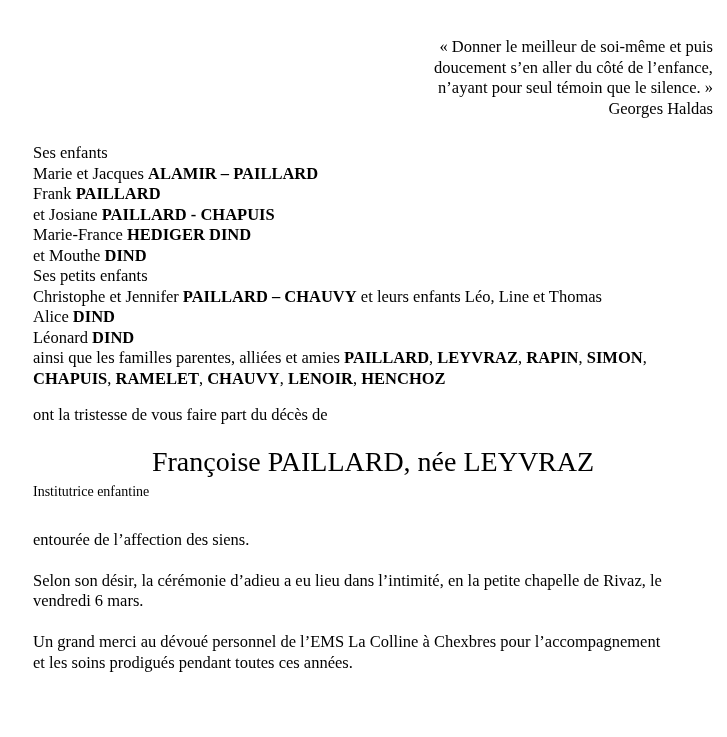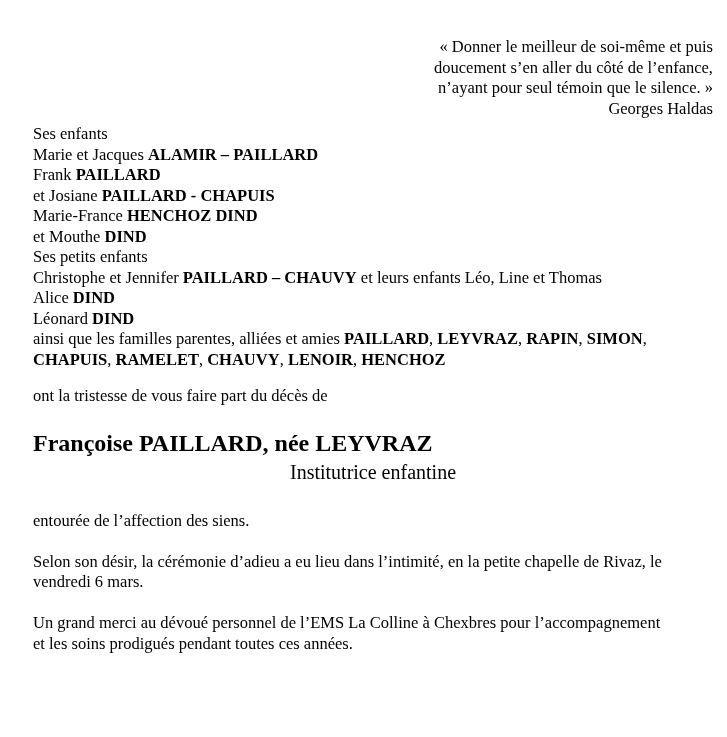--- a/index.html
+++ b/index.html
@@ -9,34 +9,34 @@
     height: 737px;
     background: #ffffff;
     color: #000000;
     font-family: "Liberation Serif", serif;
     font-size: 16.5px;
     line-height: 20.5px;
     box-sizing: border-box;
     padding: 37px 14px 0 33px;
     overflow: hidden;
   }
-  .quote-block { text-align: right; margin-bottom: 5px; }
+  .quote-block { text-align: right; margin-bottom: 24px; }
   .family-list {}
   .intro-line { margin-top: 16px; }
   .deceased-name {
-    font-size: 24px;
+    font-size: 28px;
     line-height: 34px;
-    font-weight: bold;
+    font-weight: normal;
+    text-align: center;
     margin: 19px 0 0 0;
     padding: 0;
   }
   .deceased-title {
-    font-size: 20px;
+    font-size: 14px;
     line-height: 25px;
-    text-align: center;
   }
   .body-section { margin-top: 26px; }
   .paragraph { margin-bottom: 20.5px; }
   .line { white-space: nowrap; }
   .line span.b { font-weight: bold; }
 </style>
 </head>
 <body>
 
 <div class="page">
@@ -48,21 +48,21 @@
         <div class="line"><span>n’ayant pour seul témoin que le silence. »</span></div>
       </div>
     <div class="line">Georges Haldas</div>
   </div>
 
   <div class="family-list">
       <div class="line"><span>Ses enfants</span></div>
       <div class="line"><span>Marie et Jacques </span><span class="b">ALAMIR – PAILLARD</span></div>
       <div class="line"><span>Frank </span><span class="b">PAILLARD</span></div>
       <div class="line"><span>et Josiane </span><span class="b">PAILLARD - CHAPUIS</span></div>
-      <div class="line"><span>Marie-France </span><span class="b">HENCHOZ DIND</span></div>
+      <div class="line"><span>Marie-France </span><span class="b">HEDIGER DIND</span></div>
       <div class="line"><span>et Mouthe </span><span class="b">DIND</span></div>
       <div class="line"><span>Ses petits enfants</span></div>
       <div class="line"><span>Christophe et Jennifer </span><span class="b">PAILLARD – CHAUVY</span><span> et leurs enfants Léo, Line et Thomas</span></div>
       <div class="line"><span>Alice </span><span class="b">DIND</span></div>
       <div class="line"><span>Léonard </span><span class="b">DIND</span></div>
       <div class="line"><span>ainsi que les familles parentes, alliées et amies </span><span class="b">PAILLARD</span><span>, </span><span class="b">LEYVRAZ</span><span>, </span><span class="b">RAPIN</span><span>, </span><span class="b">SIMON</span><span>,</span></div>
       <div class="line"><span class="b">CHAPUIS</span><span>, </span><span class="b">RAMELET</span><span>, </span><span class="b">CHAUVY</span><span>, </span><span class="b">LENOIR</span><span>, </span><span class="b">HENCHOZ</span></div>
     </div>
 
   <div class="intro-line line">ont la tristesse de vous faire part du décès de</div>

